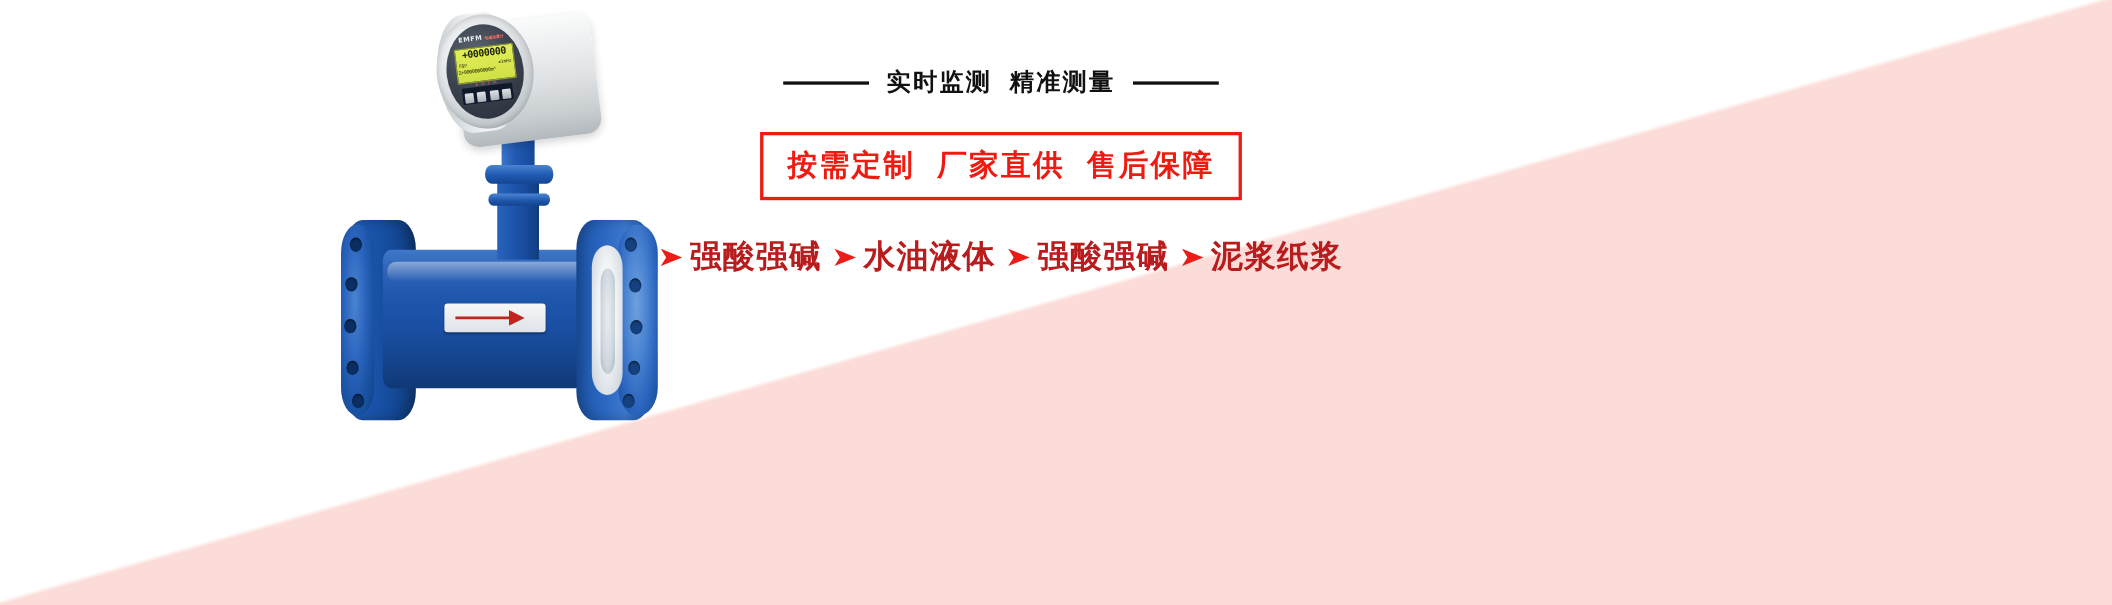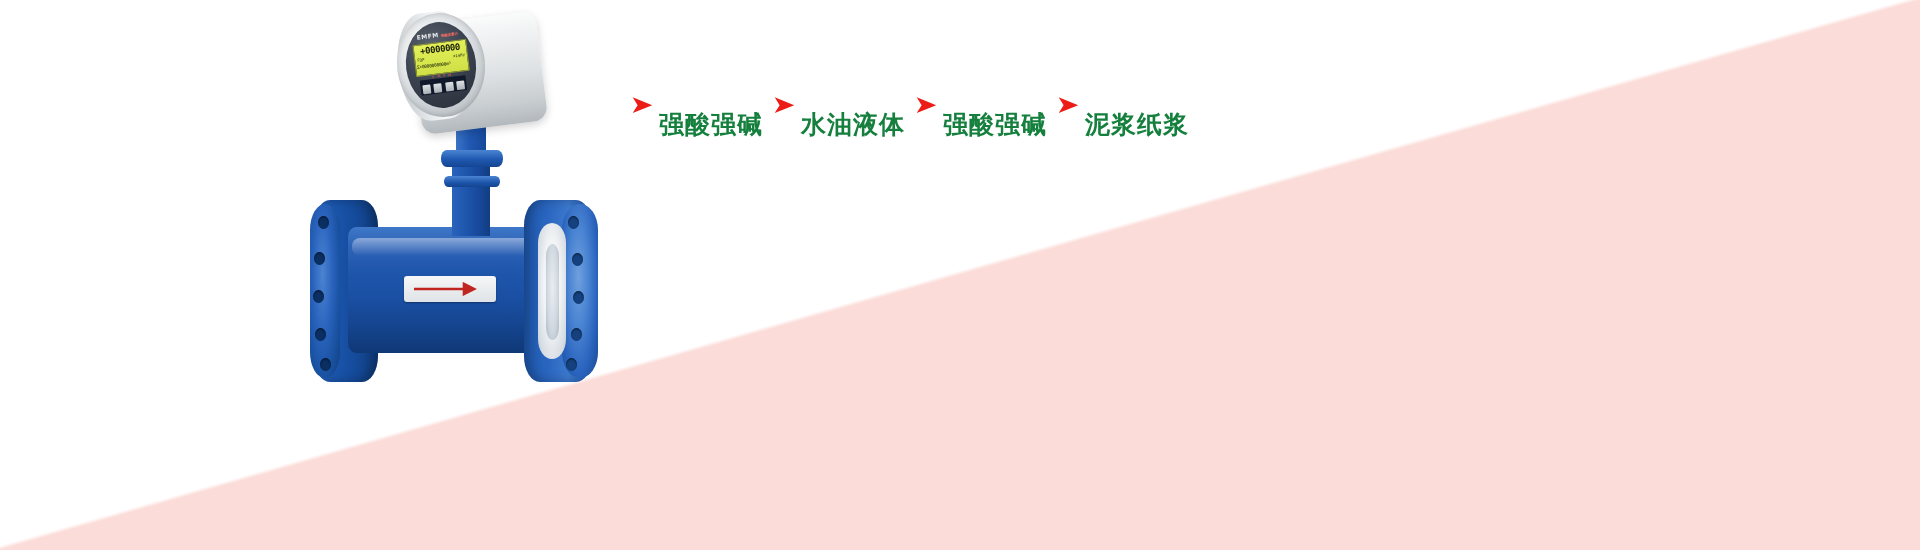--- a/index.html
+++ b/index.html
@@ -98,25 +98,24 @@
     gap: 7px;
   }
   .bullet-arrow {
     color: #ec1c16;
     font-size: 25px;
     line-height: 1;
     transform: scaleX(1.15);
     display: inline-block;
   }
   .bullet-label {
-    font-size: 25px;
-    font-weight: bold;
-    color: #15803d;
+    font-size: 29px;
+    font-weight: bold;
+    color: #b91c1c;
     letter-spacing: 1px;
-    margin-top: 40px;
   }
 
   
   .meter {
     position: absolute;
     left: 300px;
     top: 0px;
     width: 380px;
     height: 420px;
   }
@@ -432,21 +431,29 @@
         <span class="key"></span>
         <span class="key"></span>
         <span class="key"></span>
       </div>
     </div>
   </div>
 
   <div class="text-block">
 
 
-
+    <div class="subtitle-row">
+      <span class="sub-rule"></span>
+      <span class="subtitle-text"><span>实时监测</span><span class="gap"></span><span>精准测量</span></span>
+      <span class="sub-rule"></span>
+    </div>
+
+    <div class="promo-box">
+      <span class="promo-text"><span>按需定制</span><span class="gap"></span><span>厂家直供</span><span class="gap"></span><span>售后保障</span></span>
+    </div>
 
     <div class="bullet-row">
       <span class="bullet-item">
         <span class="bullet-arrow">➤</span>
         <span class="bullet-label">强酸强碱</span>
       </span>
       <span class="bullet-item">
         <span class="bullet-arrow">➤</span>
         <span class="bullet-label">水油液体</span>
       </span>

